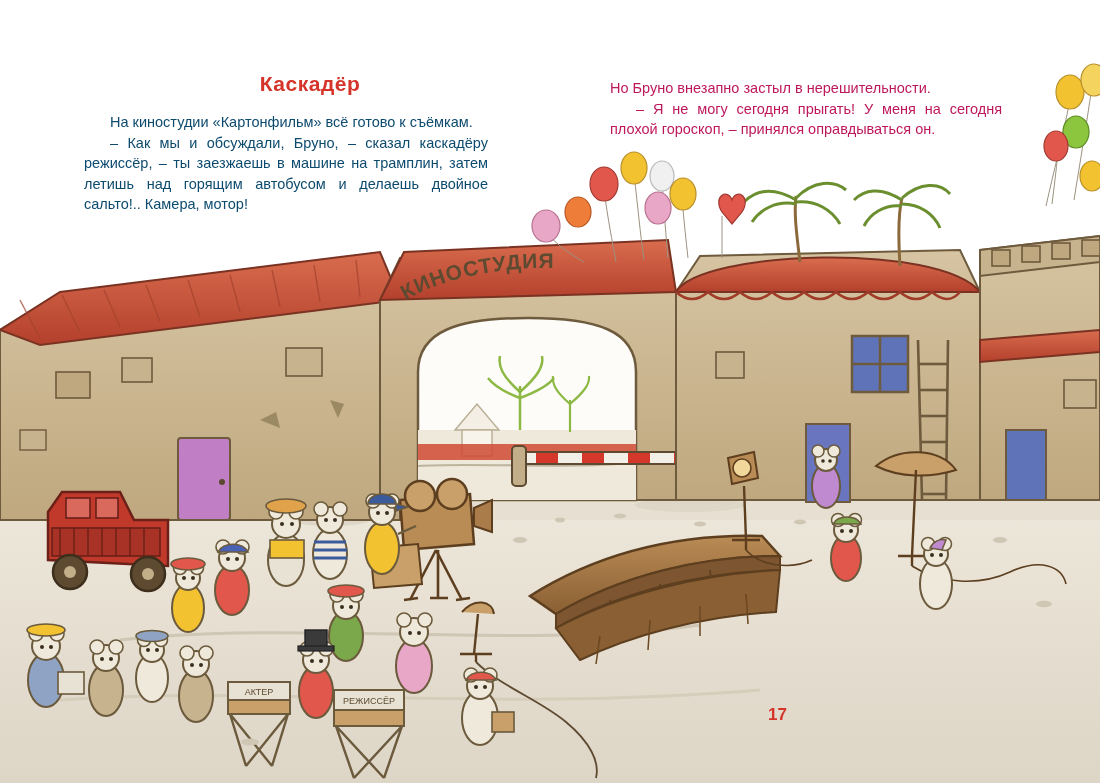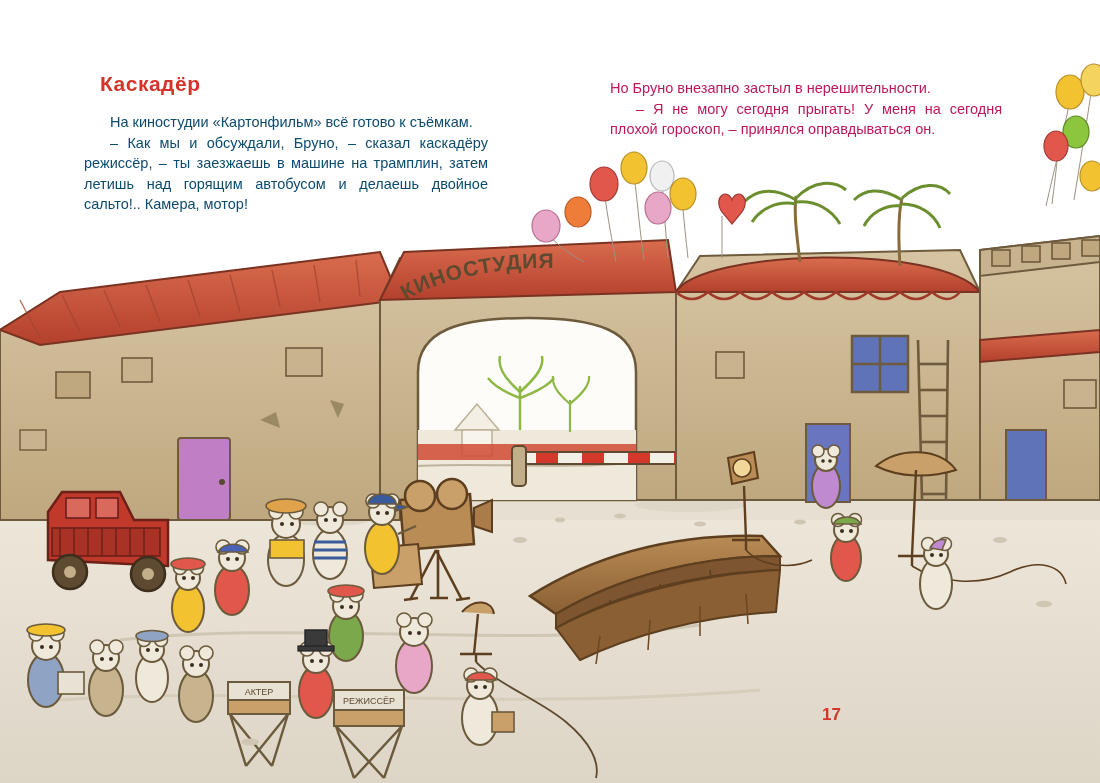--- a/index.html
+++ b/index.html
@@ -16,21 +16,21 @@
     font-family: "Liberation Sans", sans-serif;
     color: #1a1a1a;
   }
 
   
   .title {
     position: absolute;
     left: 100px;
     top: 72px;
     width: 420px;
-    text-align: left;
+    text-align: center;
     font-size: 21px;
     font-weight: bold;
     color: #d4342a;
     letter-spacing: 0.5px;
   }
   .col-left {
     position: absolute;
     left: 84px;
     top: 112px;
     width: 404px;
@@ -56,21 +56,21 @@
     width: 400px;
     font-size: 14.5px;
     line-height: 20.5px;
     text-align: justify;
     color: #1a1a1a;
   }
   .para { margin: 0 0 0 0; text-indent: 0; }
   .para.indent { text-indent: 26px; }
   .page-number {
     position: absolute;
-    left: 822px;
+    left: 768px;
     top: 705px;
     font-size: 17px;
     font-weight: bold;
     color: #d4342a;
   }
 
   
   .illu {
     position: absolute;
     left: 0;

